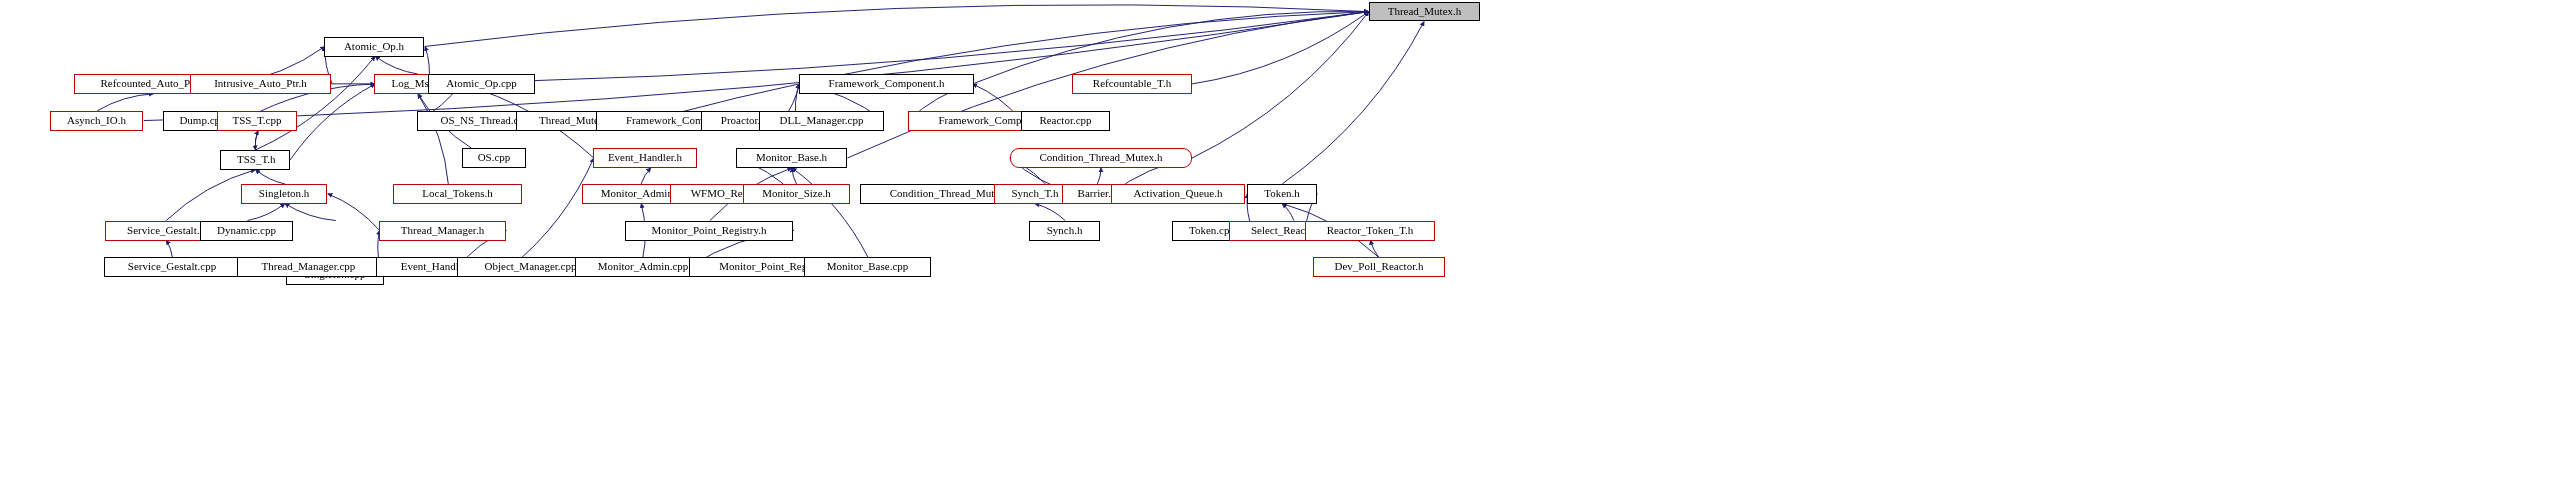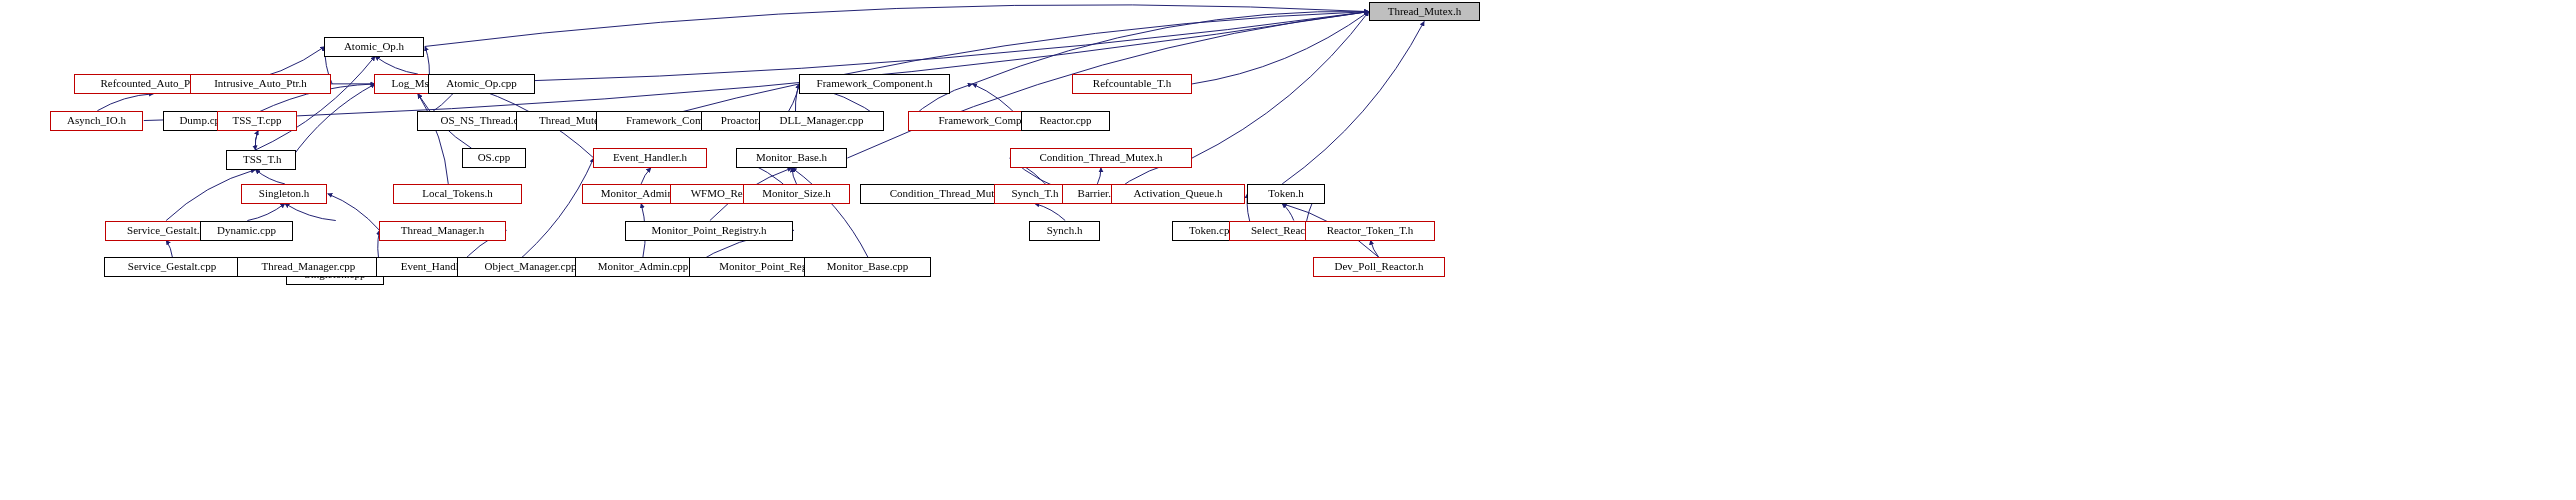--- a/index.html
+++ b/index.html
@@ -114,47 +114,47 @@
         <path d="M 1543 288 Q 1536.22 279.58 1534 269" marker-end="url(#arrow)"></path>
         <path d="M 1543 288 Q 1496.2 245.04 1435 228" marker-end="url(#arrow)"></path>
       </g>
   </svg>
 <div class="node root" style="left: 1369px; top: 1.8px; width: 111px;">Thread_Mutex.h</div>
     <div class="node black" style="left: 324px; top: 37px; width: 100px;">Atomic_Op.h</div>
     <div class="node " style="left: 74px; top: 74px; width: 157px;">Refcounted_Auto_Ptr.h</div>
     <div class="node " style="left: 190px; top: 74px; width: 141px;">Intrusive_Auto_Ptr.h</div>
     <div class="node " style="left: 374px; top: 74px; width: 86px;">Log_Msg.h</div>
     <div class="node black" style="left: 428px; top: 74px; width: 107px;">Atomic_Op.cpp</div>
-    <div class="node black" style="left: 799px; top: 74px; width: 151px;">Framework_Component.h</div>
+    <div class="node black" style="left: 799px; top: 74px; width: 175px;">Framework_Component.h</div>
     <div class="node " style="left: 1072px; top: 74px; width: 120px;">Refcountable_T.h</div>
     <div class="node " style="left: 50px; top: 111px; width: 93px;">Asynch_IO.h</div>
     <div class="node black" style="left: 163px; top: 111px; width: 79px;">Dump.cpp</div>
     <div class="node " style="left: 217px; top: 111px; width: 80px;">TSS_T.cpp</div>
     <div class="node black" style="left: 417px; top: 111px; width: 136px;">OS_NS_Thread.cpp</div>
     <div class="node black" style="left: 516px; top: 111px; width: 130px;">Thread_Mutex.cpp</div>
     <div class="node black" style="left: 596px; top: 111px; width: 186px;">Framework_Component.cpp</div>
     <div class="node black" style="left: 701px; top: 111px; width: 95px;">Proactor.cpp</div>
     <div class="node black" style="left: 759px; top: 111px; width: 125px;">DLL_Manager.cpp</div>
     <div class="node " style="left: 908px; top: 111px; width: 188px;">Framework_Component_T.h</div>
     <div class="node black" style="left: 1021px; top: 111px; width: 89px;">Reactor.cpp</div>
     <div class="node black" style="left: 462px; top: 148px; width: 64px;">OS.cpp</div>
-    <div class="node " style="left: 593px; top: 148px; width: 114px;">Event_Handler.h</div>
+    <div class="node " style="left: 593px; top: 148px; width: 104px;">Event_Handler.h</div>
     <div class="node black" style="left: 736px; top: 148px; width: 111px;">Monitor_Base.h</div>
-    <div class="node " style="left: 1010px; top: 148px; width: 182px;">Condition_Thread_Mutex.h</div>
-    <div class="node black" style="left: 226px; top: 150px; width: 70px; padding-left: 8px;">TSS_T.h</div>
+    <div class="node " style="left: 1010px; top: 148px; width: 182px; border-radius: 9px;">Condition_Thread_Mutex.h</div>
+    <div class="node black" style="left: 220px; top: 150px; width: 70px; padding-left: 8px;">TSS_T.h</div>
     <div class="node " style="left: 241px; top: 184px; width: 86px;">Singleton.h</div>
     <div class="node " style="left: 393px; top: 184px; width: 129px;">Local_Tokens.h</div>
     <div class="node " style="left: 582px; top: 184px; width: 118px;">Monitor_Admin.h</div>
     <div class="node " style="left: 670px; top: 184px; width: 123px;">WFMO_Reactor.h</div>
     <div class="node " style="left: 743px; top: 184px; width: 107px;">Monitor_Size.h</div>
     <div class="node black" style="left: 860px; top: 184px; width: 193px;">Condition_Thread_Mutex.cpp</div>
     <div class="node " style="left: 994px; top: 184px; width: 82px;">Synch_T.h</div>
     <div class="node " style="left: 1062px; top: 184px; width: 70px;">Barrier.h</div>
     <div class="node " style="left: 1111px; top: 184px; width: 134px;">Activation_Queue.h</div>
-    <div class="node black" style="left: 1247px; top: 184px; width: 78px;">Token.h</div>
+    <div class="node black" style="left: 1247px; top: 184px; width: 70px;">Token.h</div>
     <div class="node " style="left: 105px; top: 221px; width: 122px;">Service_Gestalt.h</div>
     <div class="node black" style="left: 200px; top: 221px; width: 93px;">Dynamic.cpp</div>
     <div class="node black" style="left: 286px; top: 221px; width: 98px; margin-top: 44px;">Singleton.cpp</div>
     <div class="node " style="left: 379px; top: 221px; width: 127px;">Thread_Manager.h</div>
     <div class="node black" style="left: 625px; top: 221px; width: 168px;">Monitor_Point_Registry.h</div>
     <div class="node black" style="left: 1029px; top: 221px; width: 71px;">Synch.h</div>
     <div class="node black" style="left: 1172px; top: 221px; width: 80px;">Token.cpp</div>
     <div class="node " style="left: 1229px; top: 221px; width: 130px;">Select_Reactor_T.h</div>
     <div class="node " style="left: 1305px; top: 221px; width: 130px;">Reactor_Token_T.h</div>
     <div class="node black" style="left: 104px; top: 257px; width: 136px;">Service_Gestalt.cpp</div>

